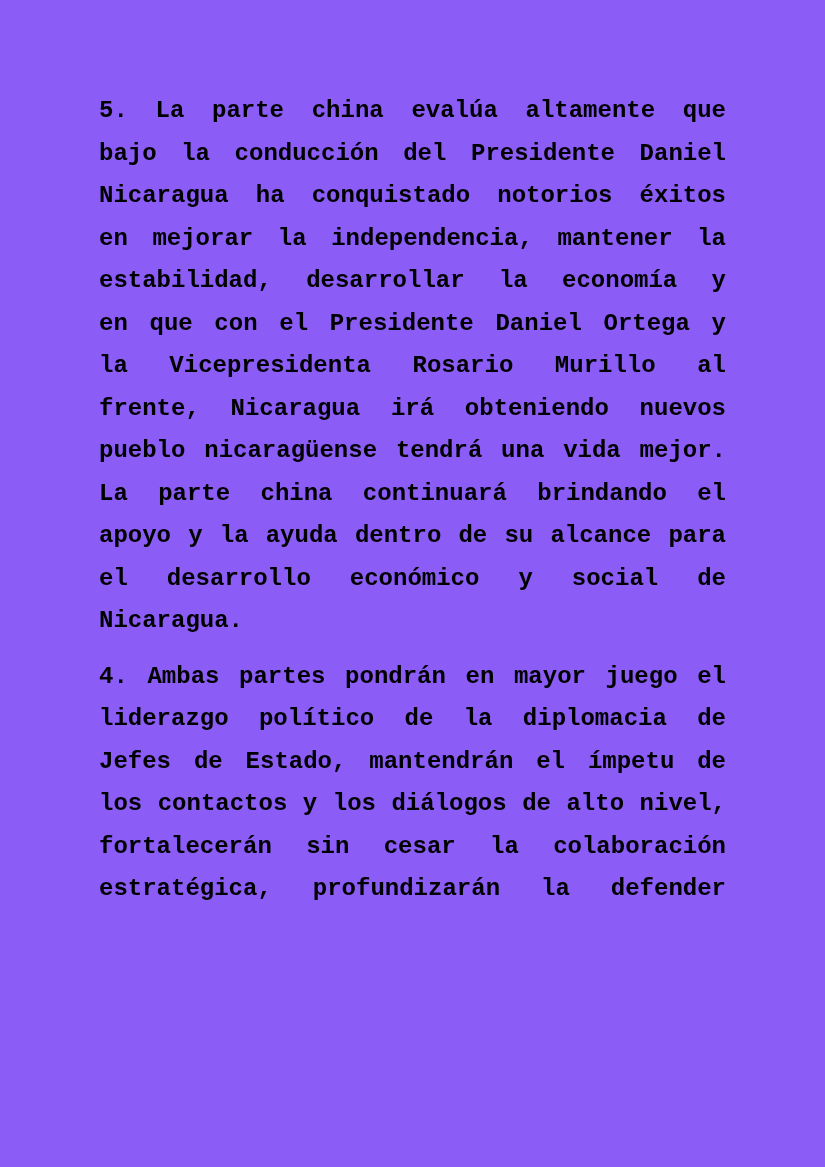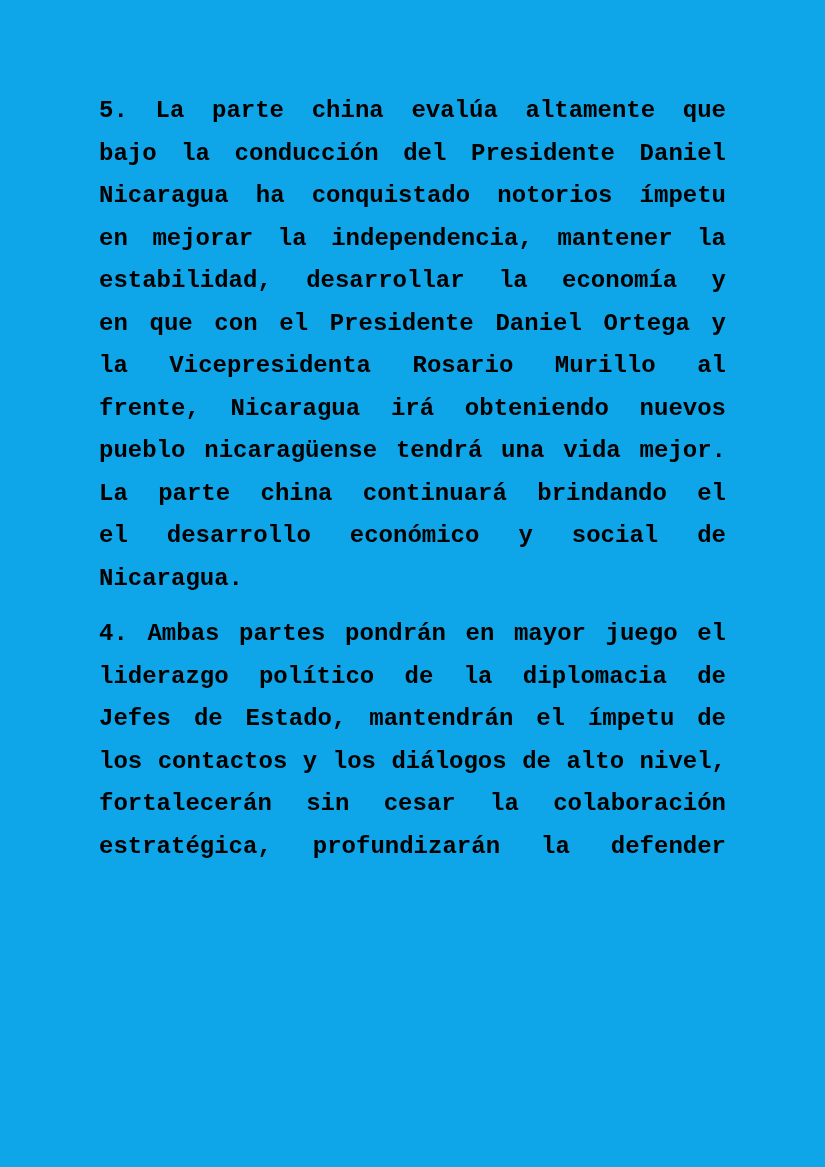--- a/index.html
+++ b/index.html
@@ -4,21 +4,21 @@
 <style>
   html, body {
     margin: 0;
     padding: 0;
     background: #ffffff;
   }
   .page {
     position: relative;
     width: 825px;
     height: 1167px;
-    background: #0ea5e9;
+    background: #8b5cf6;
     overflow: hidden;
     font-family: "Liberation Mono", "DejaVu Sans Mono", monospace;
     font-weight: bold;
     color: #000000;
   }
   .text-column {
     position: absolute;
     left: 99px;
     top: 90px;
     width: 627px;
@@ -39,28 +39,29 @@
   }
 </style>
 </head>
 <body>
 
 <div class="page">
   <div class="text-column" id="text-column">
       <div class="paragraph">
         <div class="line">5. La parte china evalúa altamente que</div>
         <div class="line">bajo la conducción del Presidente Daniel</div>
-        <div class="line">Nicaragua ha conquistado notorios ímpetu</div>
+        <div class="line">Nicaragua ha conquistado notorios éxitos</div>
         <div class="line">en mejorar la independencia, mantener la</div>
         <div class="line">estabilidad, desarrollar la economía y</div>
         <div class="line">en que con el Presidente Daniel Ortega y</div>
         <div class="line">la Vicepresidenta Rosario Murillo al</div>
         <div class="line">frente, Nicaragua irá obteniendo nuevos</div>
         <div class="line">pueblo nicaragüense tendrá una vida mejor.</div>
         <div class="line">La parte china continuará brindando el</div>
+        <div class="line">apoyo y la ayuda dentro de su alcance para</div>
         <div class="line">el desarrollo económico y social de</div>
         <div class="line align-left-last">Nicaragua.</div>
       </div>
       <div class="paragraph">
         <div class="line">4. Ambas partes pondrán en mayor juego el</div>
         <div class="line">liderazgo político de la diplomacia de</div>
         <div class="line">Jefes de Estado, mantendrán el ímpetu de</div>
         <div class="line">los contactos y los diálogos de alto nivel,</div>
         <div class="line">fortalecerán sin cesar la colaboración</div>
         <div class="line">estratégica, profundizarán la defender</div>

